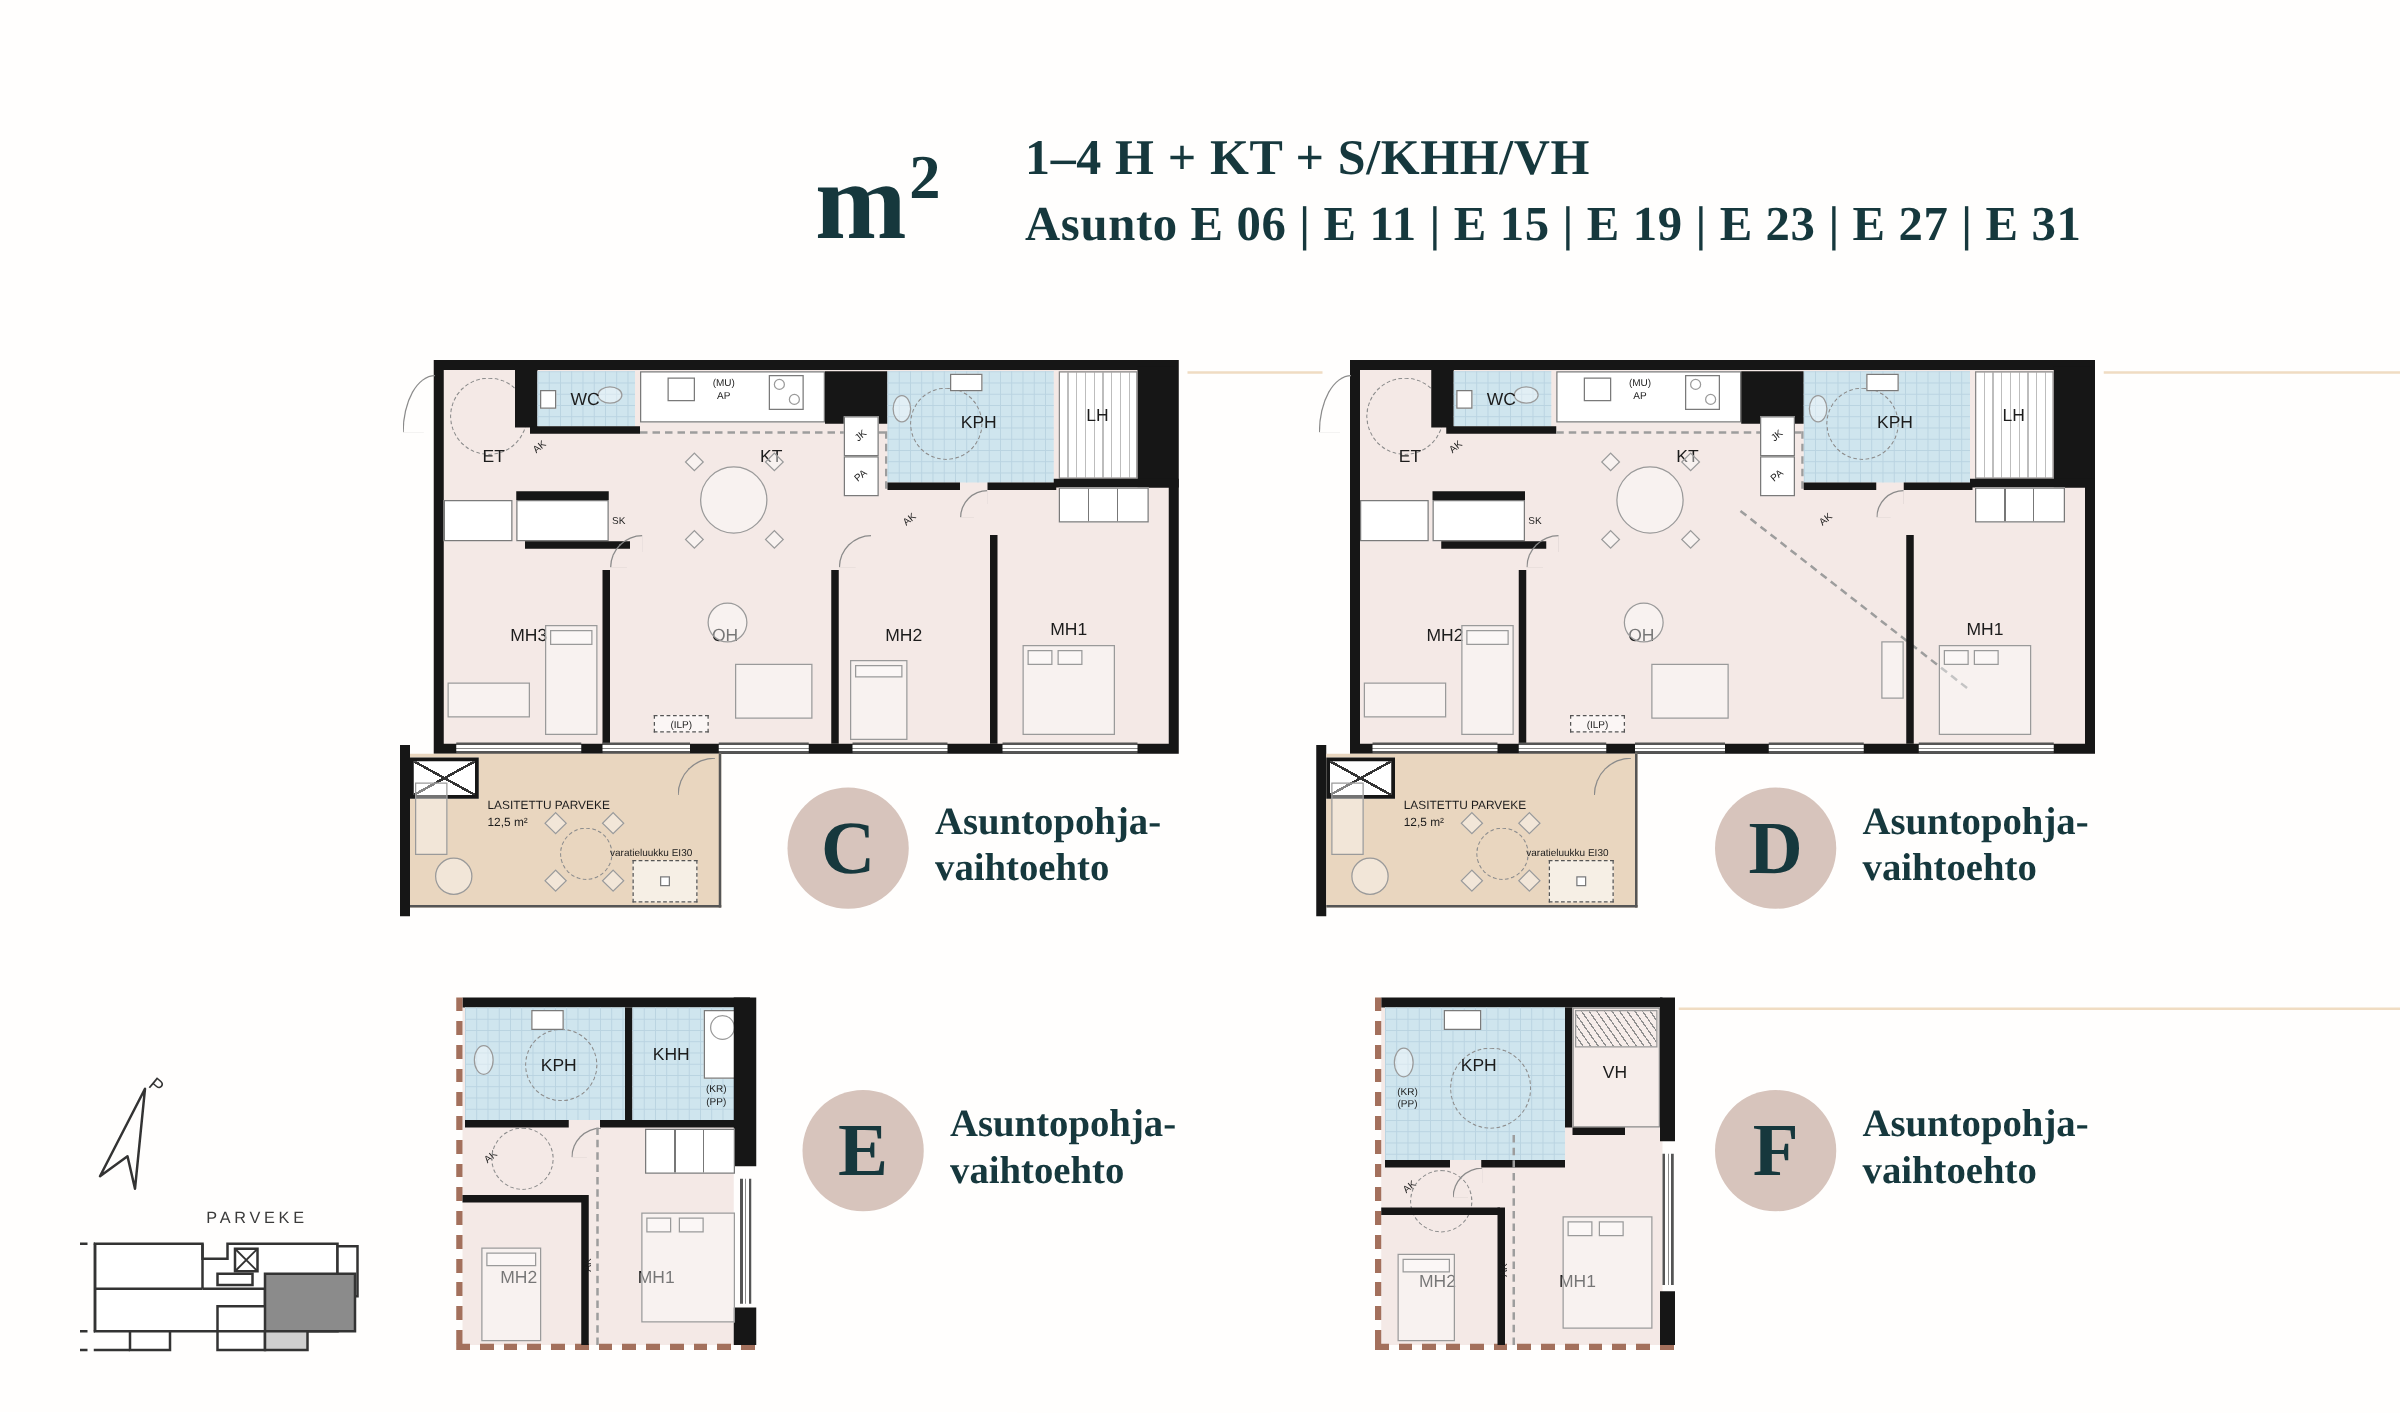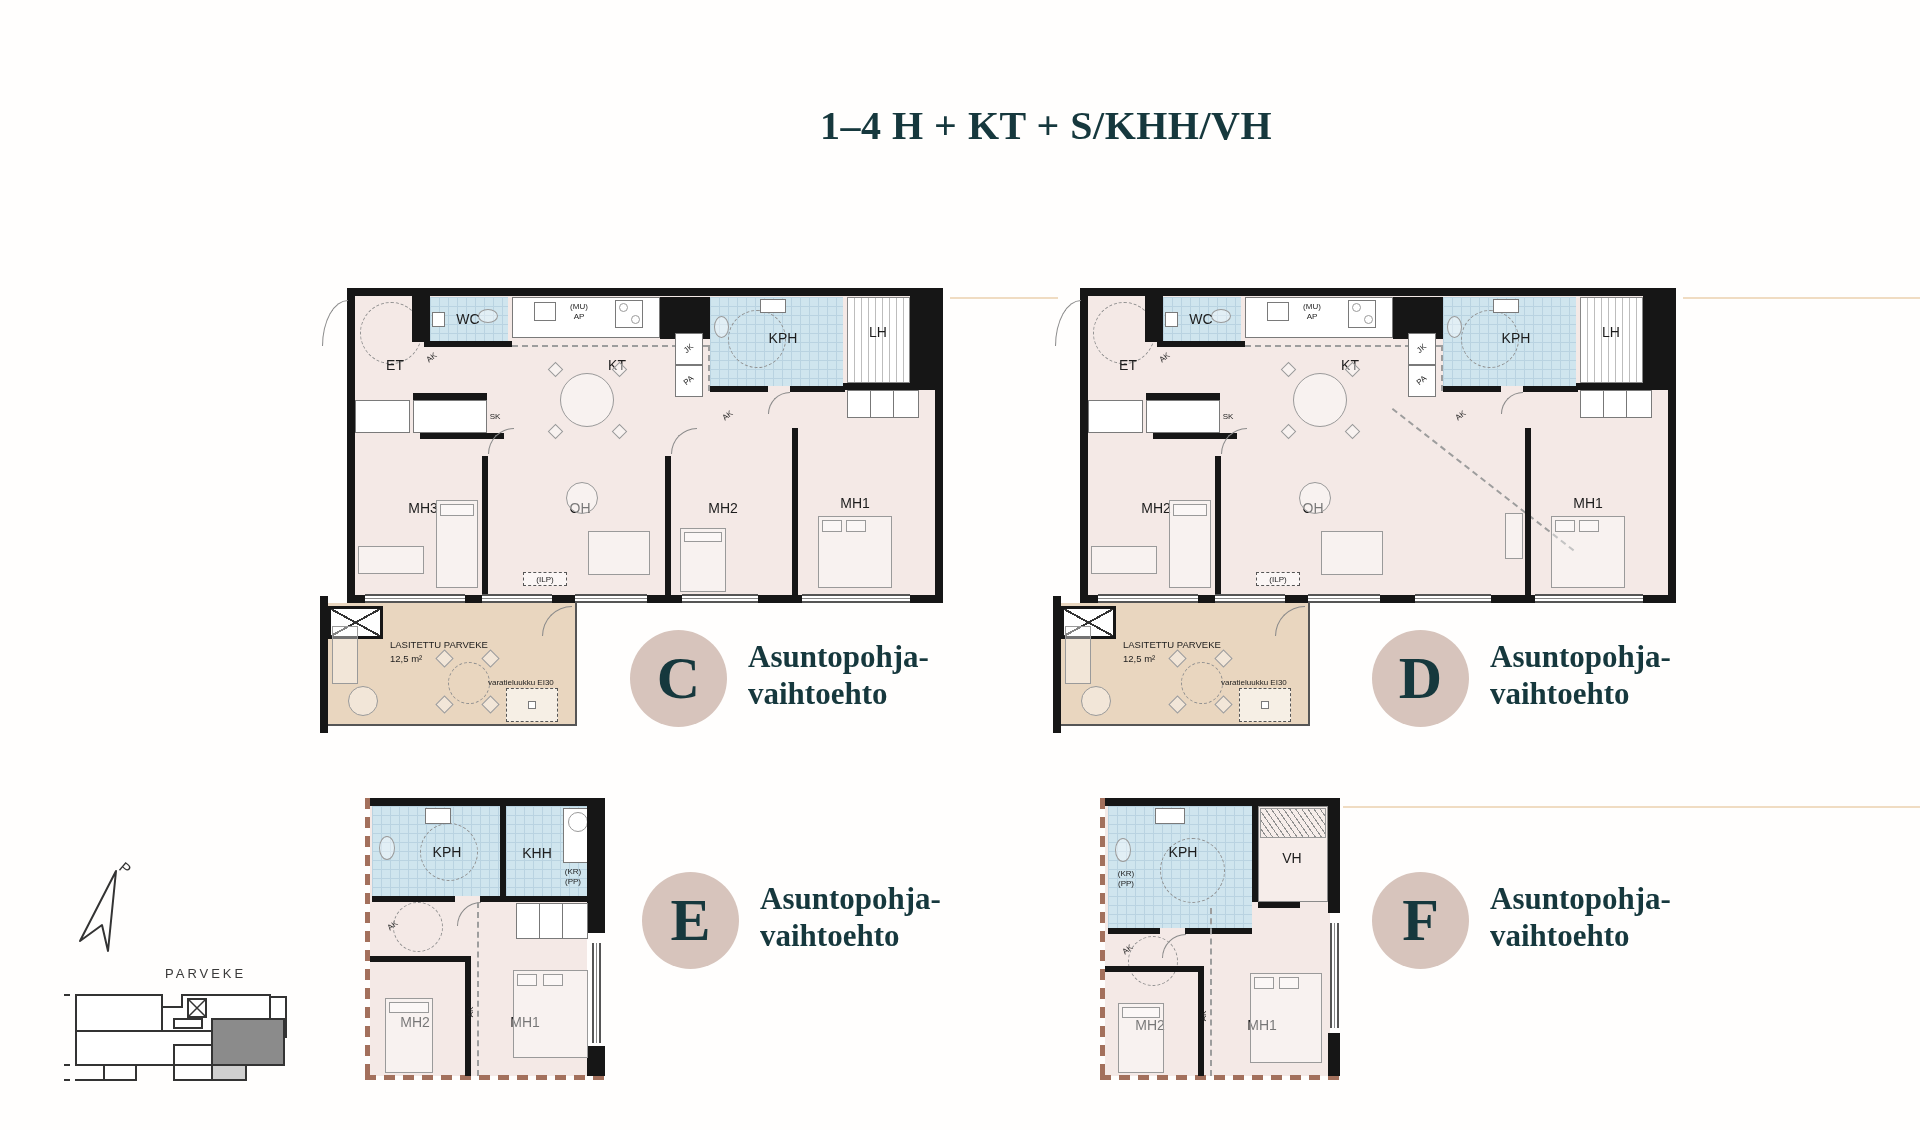--- a/index.html
+++ b/index.html
@@ -59,21 +59,23 @@
   .dash-edge-v{position:absolute;width:5px;background:repeating-linear-gradient(180deg,#a3705c 0 11px,transparent 11px 19px);}
   .dash-edge-h{position:absolute;height:5px;background:repeating-linear-gradient(90deg,#a3705c 0 11px,transparent 11px 19px);}
   .peach{position:absolute;height:2px;background:#f0dcc2;}
   #kielotie{position:absolute;left:165px;top:966px;font-size:13px;letter-spacing:3px;color:#3a3a3a;}
 </style>
 </head>
 <body>
 
 <div id="page">
 
+  <div class="abs teal" id="area-unit"><span>m</span><sup>2</sup></div>
   <div class="abs teal" id="hdr-line1">1–4 H + KT + S/KHH/VH</div>
+  <div class="abs teal" id="hdr-line2">Asunto E 06 | E 11 | E 15 | E 19 | E 23 | E 27 | E 31</div>
 
   <div class="plan" id="plan-c" style="left:320px;top:288px;width:628px;height:445px;">
     <div class="base" style="left:27px;top:0;width:596px;height:315px;"></div>
     <div class="wall" style="left:590px;top:5px;width:30px;height:97px;"></div>
     <div class="arc" style="left:2px;top:12px;width:26px;height:46px;"></div>
     <div class="dashc" style="left:40px;top:14px;width:62px;height:62px;"></div>
     <div class="wall" style="left:92px;top:8px;width:18px;height:46px;"></div>
     <div class="blue" style="left:110px;top:9px;width:78px;height:44px;"></div>
     <div class="wbox" style="left:112px;top:24px;width:13px;height:15px;"></div>
     <div class="furn round" style="left:158px;top:21px;width:20px;height:14px;"></div>
@@ -292,21 +294,21 @@
     <div class="dash-edge-h" style="left:0;top:277px;width:245px;"></div>
     <div class="blue" style="left:7px;top:8px;width:128px;height:90px;"></div>
     <div class="dashc" style="left:55px;top:25px;width:58px;height:58px;"></div>
     <div class="furn round" style="left:14px;top:38px;width:16px;height:24px;"></div>
     <div class="wbox" style="left:60px;top:10px;width:26px;height:16px;"></div>
     <div class="lbl" style="left:82px;top:54px;">KPH</div>
     <div class="wall" style="left:135px;top:8px;width:6px;height:90px;"></div>
     <div class="blue" style="left:141px;top:8px;width:88px;height:90px;"></div>
     <div class="wbox" style="left:198px;top:10px;width:30px;height:55px;"></div>
     <div class="furn round" style="left:203px;top:14px;width:20px;height:20px;"></div>
-    <div class="lbl" style="left:172px;top:55px;text-align:center;">KHH</div>
+    <div class="lbl" style="left:172px;top:45px;text-align:center;">KHH</div>
     <div class="lbl xs" style="left:208px;top:74px;">(KR)</div>
     <div class="lbl xs" style="left:208px;top:84px;">(PP)</div>
     <div class="wall" style="left:7px;top:98px;width:83px;height:6px;"></div>
     <div class="wall" style="left:115px;top:98px;width:114px;height:6px;"></div>
     <div class="arc" style="left:92px;top:104px;width:24px;height:24px;"></div>
     <div class="wall" style="left:222px;top:0;width:18px;height:135px;"></div>
     <div class="vwindow" style="left:227px;top:145px;height:100px;"></div>
     <div class="wall" style="left:222px;top:248px;width:18px;height:30px;"></div>
     <div class="lbl xs rot" style="left:28px;top:128px;">AK</div>
     <div class="dashc" style="left:28px;top:104px;width:50px;height:50px;"></div>

